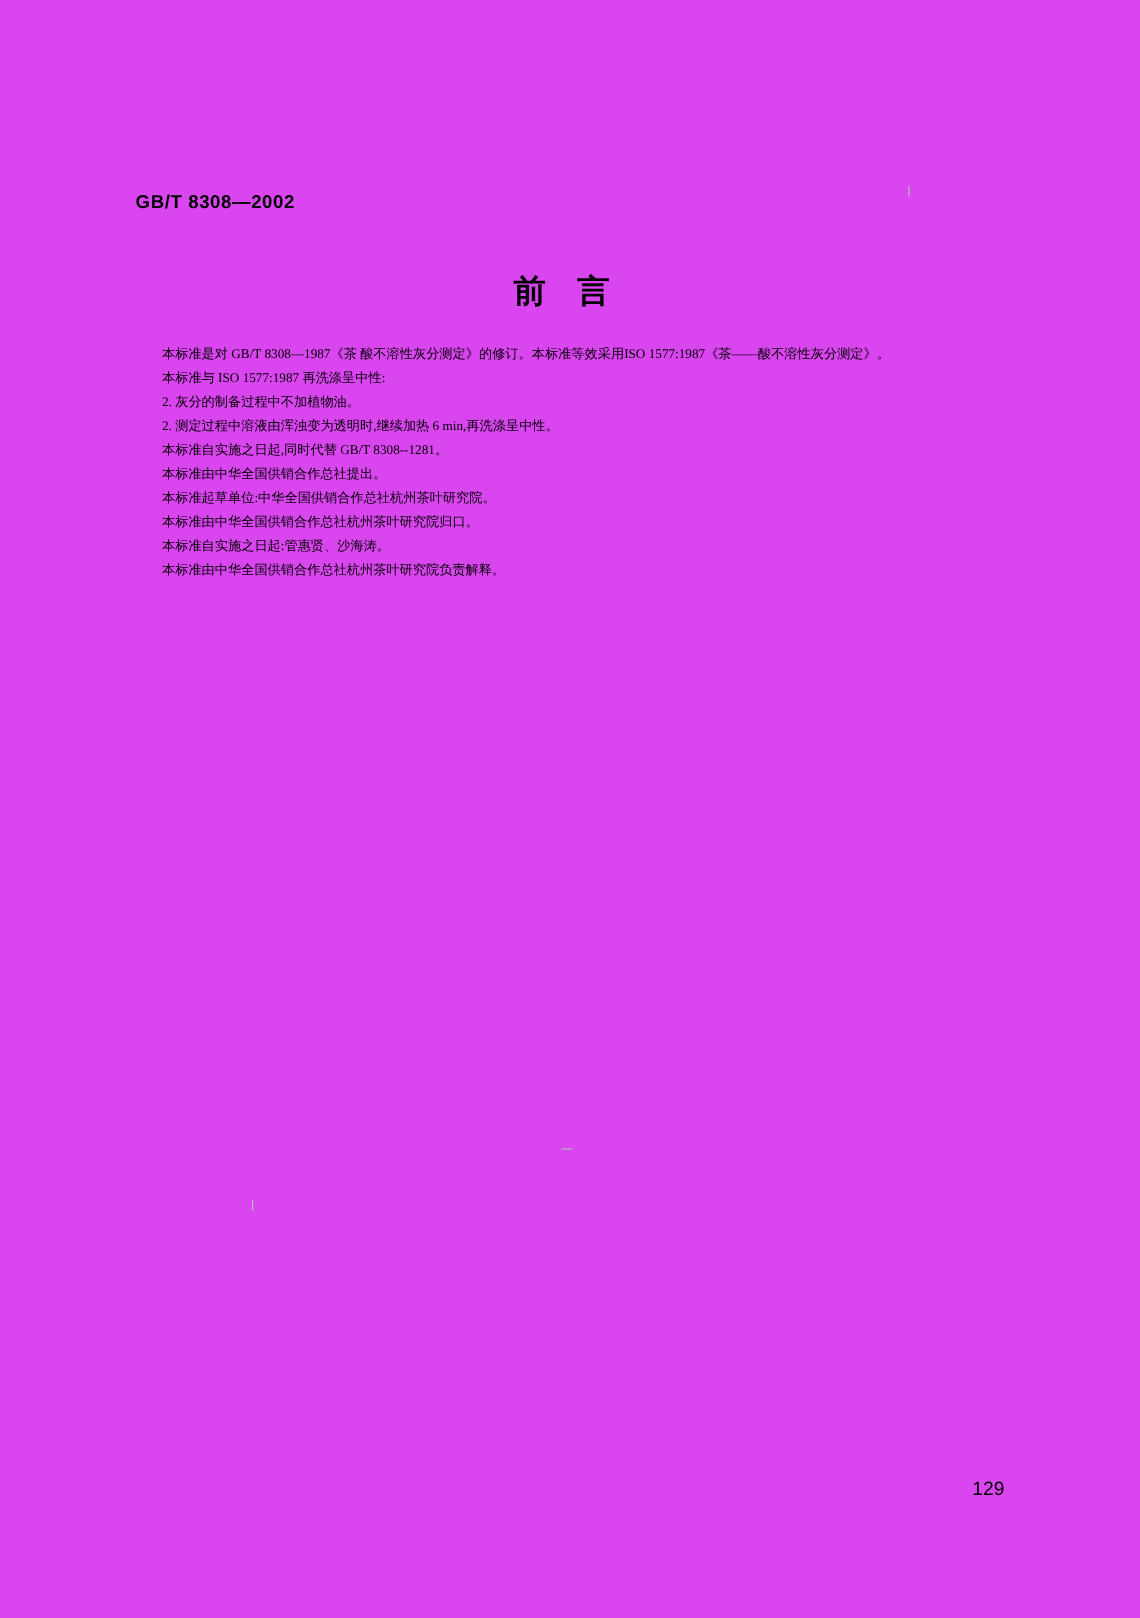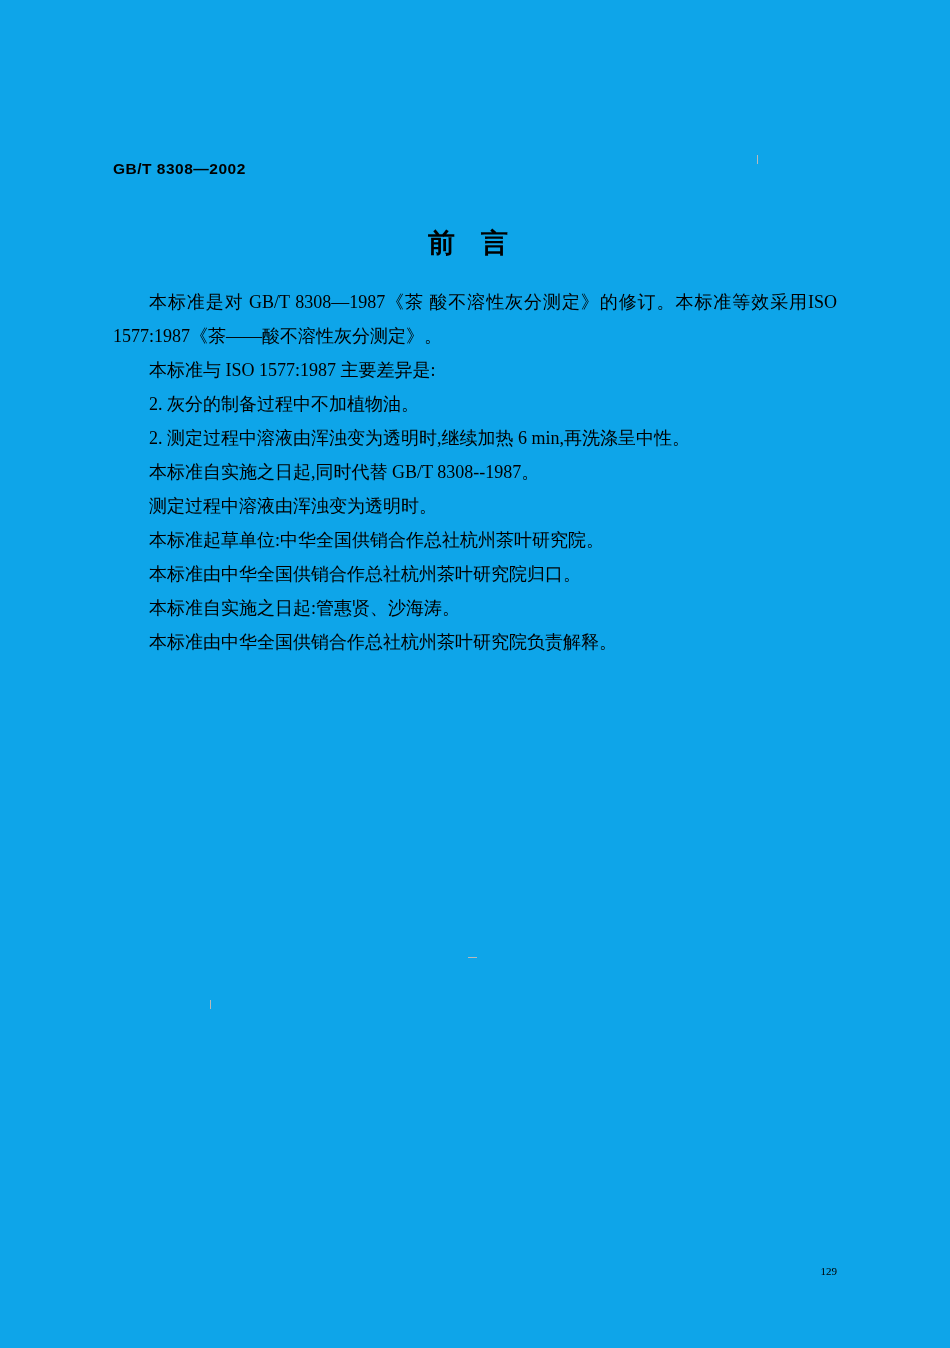--- a/index.html
+++ b/index.html
@@ -8,21 +8,21 @@
     background: #ffffff;
   }
   body {
     font-family: "Liberation Serif", "DejaVu Serif", serif;
     color: #000000;
   }
   .page {
     position: relative;
     width: 950px;
     height: 1348px;
-    background: #0ea5e9;
+    background: #d946ef;
     overflow: hidden;
   }
   .std-code {
     position: absolute;
     left: 113px;
     top: 160px;
     font-family: "Liberation Sans", "DejaVu Sans", sans-serif;
     font-size: 15.5px;
     font-weight: bold;
     letter-spacing: 0.5px;
@@ -38,36 +38,36 @@
     font-size: 27px;
     font-weight: bold;
     letter-spacing: 26px;
     text-indent: 26px;
   }
   .body-text {
     position: absolute;
     left: 113px;
     top: 285px;
     width: 724px;
-    font-size: 18px;
-    line-height: 34px;
+    font-size: 11px;
+    line-height: 20px;
     text-align: justify;
   }
   .body-text p {
     margin: 0;
   }
   .indent {
     text-indent: 2em;
   }
   .page-num {
     position: absolute;
     right: 113px;
-    top: 1265px;
-    font-family: Liberation Serif, serif;
-    font-size: 11px;
+    top: 1233px;
+    font-family: Liberation Sans, sans-serif;
+    font-size: 16px;
   }
   .tick {
     position: absolute;
     background: #b9b9b9;
   }
   .tick-right { left: 757px; top: 155px; width: 1px; height: 9px; }
   .tick-mid { left: 468px; top: 957px; width: 9px; height: 1px; }
   .tick-left { left: 210px; top: 1000px; width: 1px; height: 9px; }
 </style>
 </head>
@@ -78,25 +78,25 @@
   <div class="std-code">GB/T 8308—2002</div>
 
   <div class="tick tick-right"></div>
   <div class="tick tick-mid"></div>
   <div class="tick tick-left"></div>
 
   <div class="doc-title">前言</div>
 
   <div class="body-text">
     <p class="indent">本标准是对 GB/T 8308—1987《茶    酸不溶性灰分测定》的修订。本标准等效采用ISO 1577:1987《茶——酸不溶性灰分测定》。</p>
-    <p class="indent">本标准与 ISO 1577:1987 主要差异是:</p>
+    <p class="indent">本标准与 ISO 1577:1987 再洗涤呈中性:</p>
     <p class="indent">2. 灰分的制备过程中不加植物油。</p>
     <p class="indent">2. 测定过程中溶液由浑浊变为透明时,继续加热 6 min,再洗涤呈中性。</p>
-    <p class="indent">本标准自实施之日起,同时代替 GB/T 8308--1987。</p>
-    <p class="indent">测定过程中溶液由浑浊变为透明时。</p>
+    <p class="indent">本标准自实施之日起,同时代替 GB/T 8308--1281。</p>
+    <p class="indent">本标准由中华全国供销合作总社提出。</p>
     <p class="indent">本标准起草单位:中华全国供销合作总社杭州茶叶研究院。</p>
     <p class="indent">本标准由中华全国供销合作总社杭州茶叶研究院归口。</p>
     <p class="indent">本标准自实施之日起:管惠贤、沙海涛。</p>
     <p class="indent">本标准由中华全国供销合作总社杭州茶叶研究院负责解释。</p>
   </div>
 
   <div class="page-num">129</div>
 
 </div>
 

